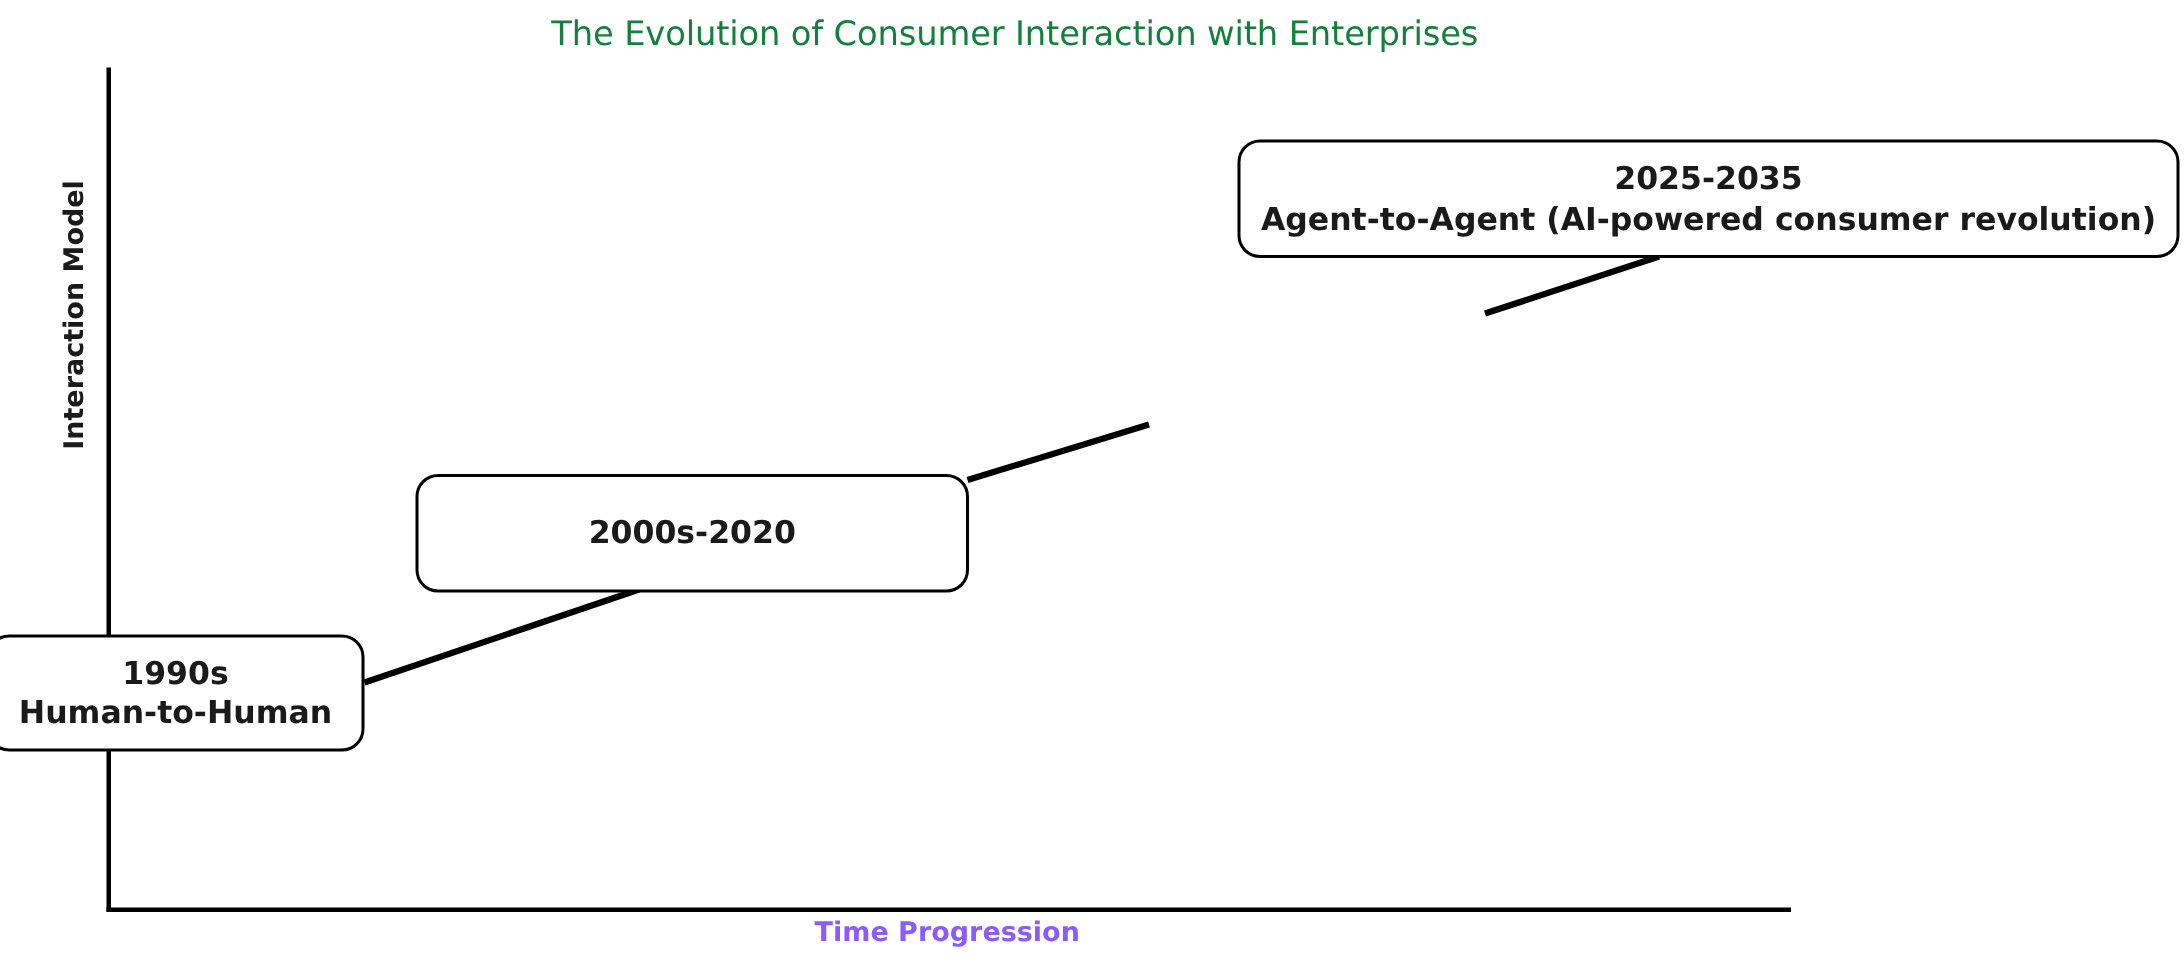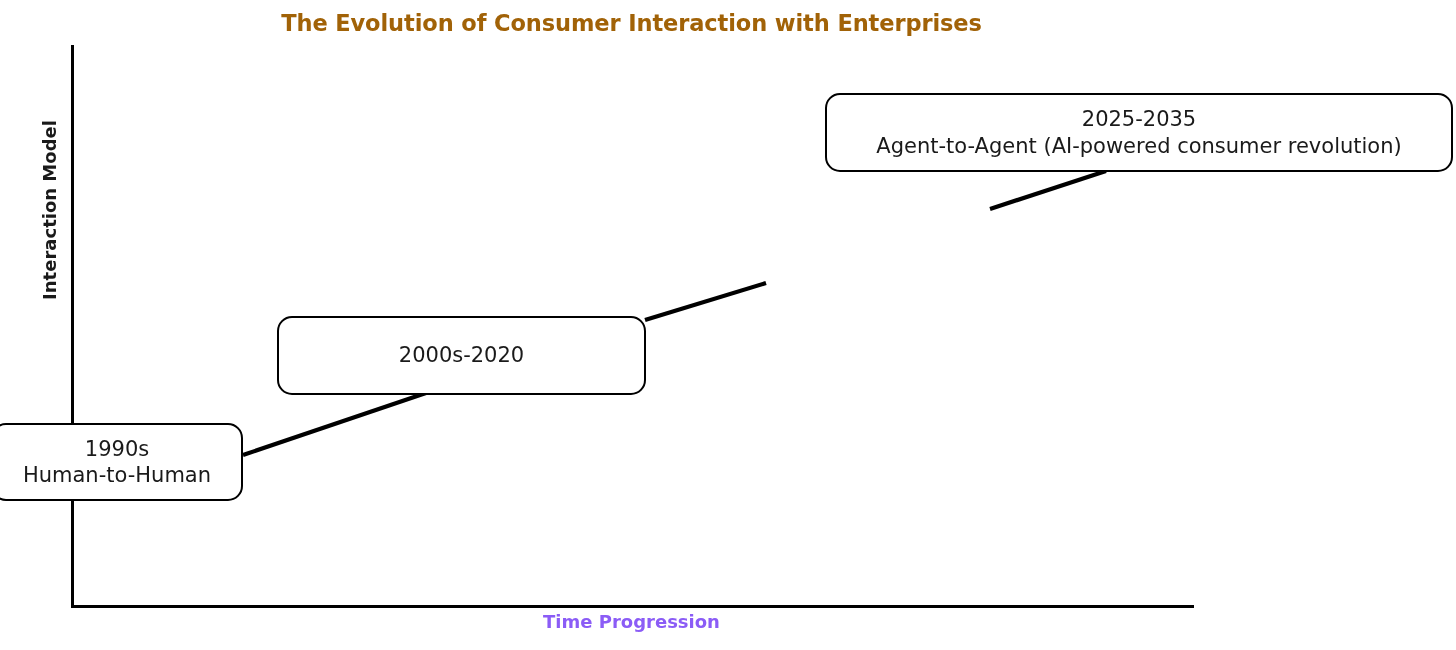--- a/index.html
+++ b/index.html
@@ -20,24 +20,25 @@
     overflow: hidden;
   }
   
   #chart-title {
     position: absolute;
     left: 0;
     top: 10px;
     width: 1263px;
     text-align: center;
     font-size: 22.5px;
-    font-weight: bold;
-    color: #a16207;
+    font-weight: normal;
+    color: #15803d;
     letter-spacing: -0.1px;
     white-space: nowrap;
+    padding-left: 45px;
   }
   
   .axis-line {
     position: absolute;
     background: #000000;
   }
   #y-axis {
     left: 71px;
     top: 45px;
     width: 3px;
@@ -100,20 +101,21 @@
     justify-content: center;
     line-height: 1.26;
     z-index: 5;
   }
   .stage-period,
   .stage-desc {
     font-size: 21px;
     color: #1a1a1a;
     white-space: nowrap;
     text-align: center;
+    font-weight: bold;
   }
   #stage-box-0 { left: -9px;  top: 423px; width: 252px; height: 78px; }
   #stage-box-1 { left: 277px; top: 316px; width: 369px; height: 79px; }
   #stage-box-2 { left: 518px; top: 205px; width: 566px; height: 79px; }
   #stage-box-3 { left: 825px; top: 93px;  width: 628px; height: 79px; }
 </style>
 </head>
 <body>
 
 <div id="canvas">

